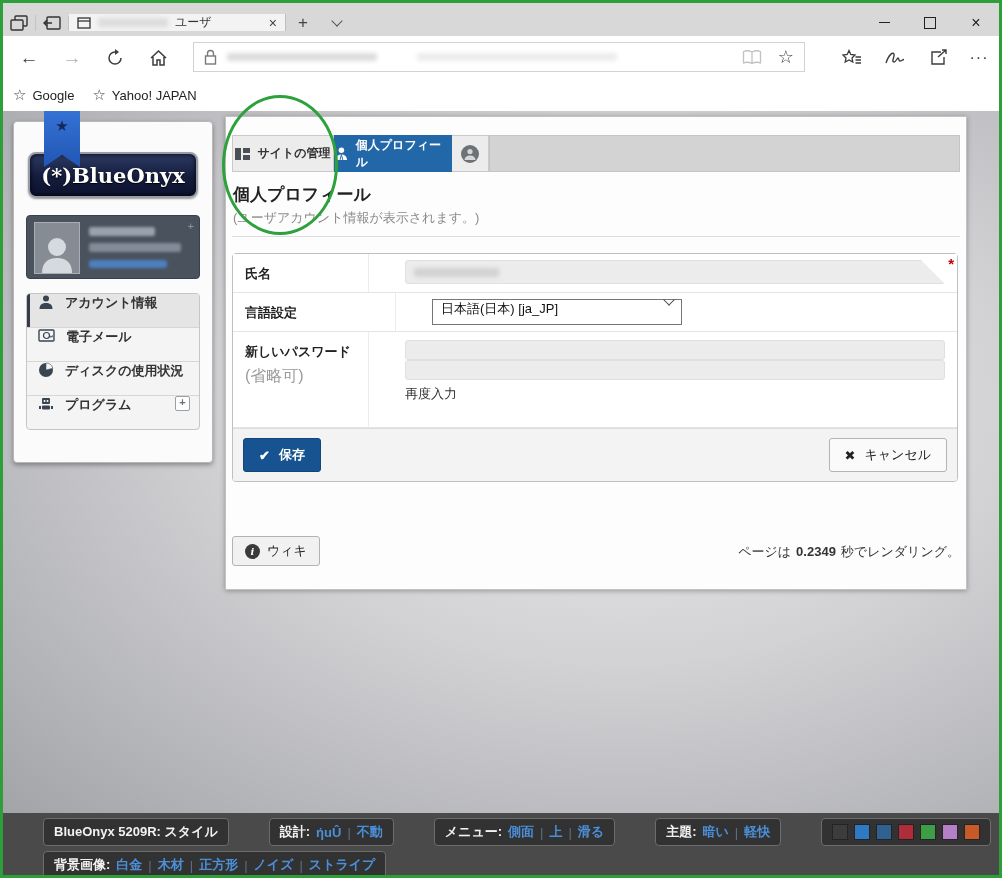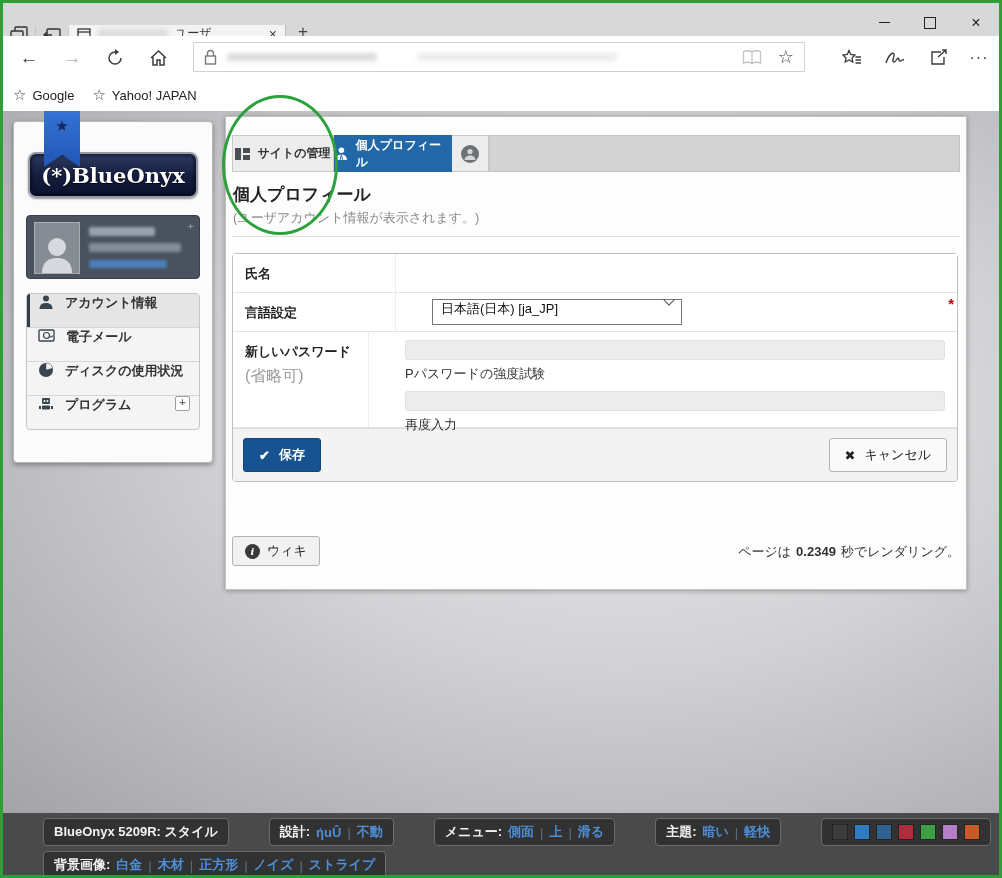--- a/index.html
+++ b/index.html
@@ -1,19 +1,19 @@
 <!DOCTYPE html>
 <html><head>
 <meta charset="utf-8">
 <style>
   html,body{margin:0;padding:0;background:#888;}
   .screen{position:relative;width:1002px;height:878px;box-sizing:border-box;border:3px solid #2e9e38;
     font-family:"Liberation Sans","DejaVu Sans",sans-serif;overflow:hidden;background:#fff;}
   
-  .tabbar{position:absolute;left:0;top:0;right:0;height:39px;background:#d8d8d8;display:flex;align-items:flex-end;}
+  .tabbar{position:absolute;left:0;top:0;right:0;height:39px;background:#d8d8d8;display:flex;align-items:center;}
   .tb-btn{width:32px;display:flex;align-items:center;justify-content:center;border-right:1px solid #c4c4c4;}
   .tab-active{width:200px;background:#f3f3f3;display:flex;align-items:center;gap:7px;padding:0 8px;border-right:1px solid #bdbdbd;}
   .tab-title{font-size:12px;color:#333;white-space:nowrap;}
   .tab-close{margin-left:auto;font-size:14px;color:#444;cursor:default;}
   .newtab{width:34px;display:flex;align-items:center;justify-content:center;font-size:17px;color:#444;}
   .tablist{width:34px;display:flex;align-items:center;justify-content:center;}
   .chev{width:7px;height:7px;border-right:1.5px solid #555;border-bottom:1.5px solid #555;transform:rotate(45deg);margin-top:-3px;}
   .wincontrols{margin-left:auto;display:flex;height:100%;}
   .wc{width:46px;display:flex;align-items:center;justify-content:center;}
   .wc-min{width:11px;height:1.5px;background:#222;}
@@ -273,21 +273,21 @@
           </svg>
       </div>
       <div class="strip"></div>
 
       <div class="page-title">個人プロフィール</div>
       <div class="page-sub">(ユーザアカウント情報が表示されます。)</div>
       <div class="hr"></div>
 
       <div class="acc">
 
-        <div class="row" style="height:38px;flex-direction:column;">
+        <div class="row" style="height:38px;">
           <div class="row-label">氏名</div>
           <div class="row-field" style="position:relative;">
             <div class="inpt" style="width:540px;">
               <span class="redact" style="width:85px;height:9px;background:#d2d2d2;"></span>
             </div>
             <span class="fold"></span>
             <span class="req">*</span>
           </div>
         </div>
 
@@ -301,21 +301,20 @@
           </div>
         </div>
 
         <div class="row" style="height:95px;">
           <div class="row-label">
             <div>新しいパスワード</div>
             <div class="opt">(省略可)</div>
           </div>
           <div class="row-field">
             <div class="inpt" style="width:540px;height:20px;margin-top:2px;"></div>
-            <div class="hint">Pパスワードの強度試験</div>
             <div class="inpt" style="width:540px;height:20px;"></div>
             <div class="hint" style="margin-bottom:0;">再度入力</div>
           </div>
         </div>
 
         <div class="acc-foot">
           <button class="btn btn-save">
             <span>✔</span>
             <span>保存</span>
           </button>

